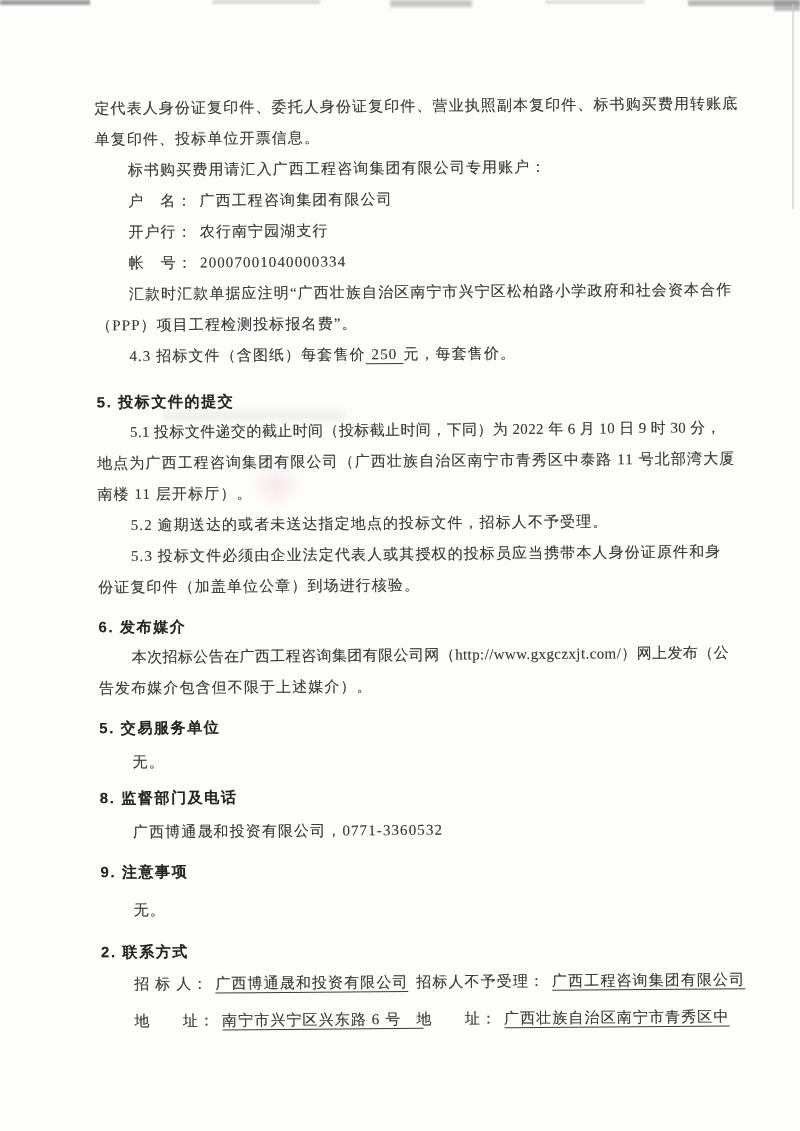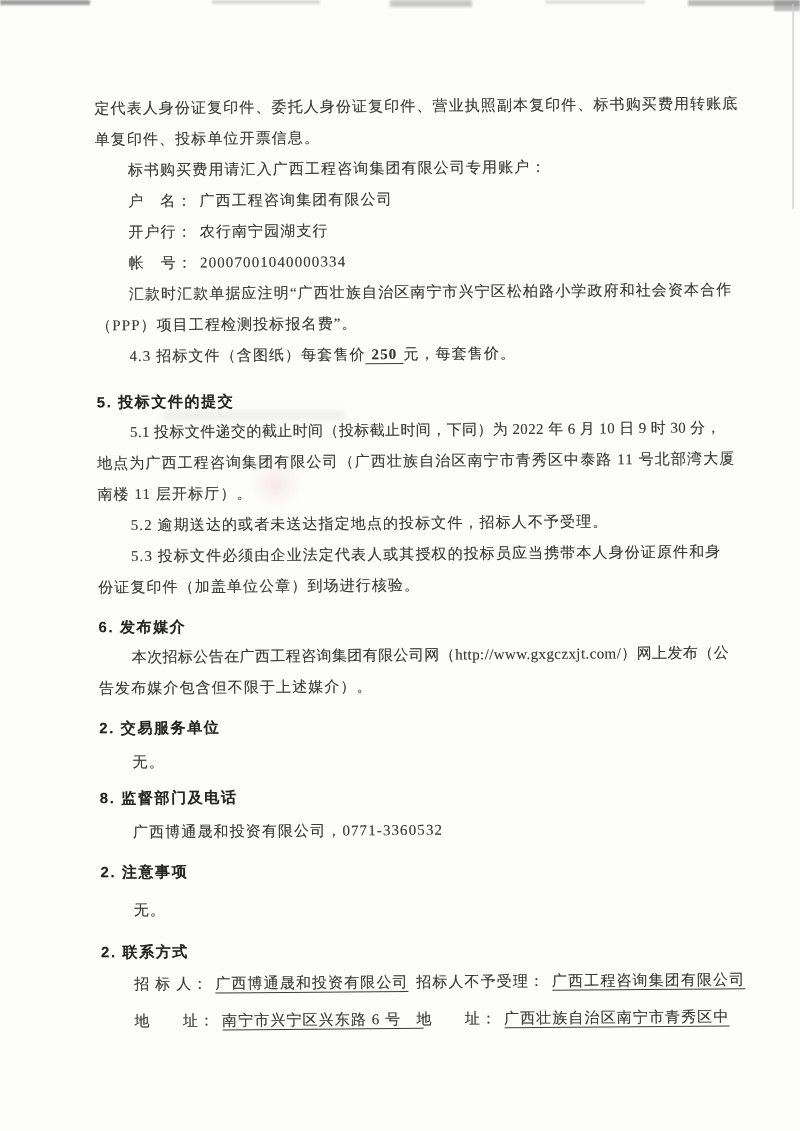--- a/index.html
+++ b/index.html
@@ -30,21 +30,21 @@
     white-space:nowrap;
     text-shadow:0 0 .4px rgba(70,70,70,.45);
   }
   .heading{
     font-family:"Liberation Sans","DejaVu Sans",sans-serif;
     font-weight:bold;color:#242424;letter-spacing:1.6px;
   }
   .ind2{padding-left:33px;}
   .tight{letter-spacing:.4px;}
   .u{border-bottom:1px solid var(--ink,#3f3f3f);padding-bottom:1px;}
-  .pad{padding-left:6px;padding-right:6px;font-weight:bold;}
+  .pad{padding-left:6px;padding-right:6px;}
   .gap{margin-left:7px;}
   .tail{padding-right:22px;}
   .sp-2{margin-top:2px;}.sp-xs{margin-top:4px;}.sp-sm{margin-top:6px;}
   .sp-md{margin-top:8px;}.sp-md2{margin-top:10px;}.sp-lg{margin-top:14px;}
   .cols{display:flex;}
   .cell-left{flex:none;margin-left:33px;width:282px;}
   .cell-right{flex:1;}
 </style>
 </head>
 <body style="--ink: #3a3a3a; --paper: #fdfdfc;">
@@ -73,25 +73,25 @@
       <div class="line heading sp-lg"><span>5. 投标文件的提交</span></div>
       <div class="line ind2 tight"><span>5.1 投标文件递交的截止时间（投标截止时间，下同）为 2022 年 6 月 10 日 9 时 30 分，</span></div>
       <div class="line"><span>地点为广西工程咨询集团有限公司（广西壮族自治区南宁市青秀区中泰路 11 号北部湾大厦</span></div>
       <div class="line"><span>南楼 11 层开标厅）。</span></div>
       <div class="line ind2"><span>5.2 逾期送达的或者未送达指定地点的投标文件，招标人不予受理。</span></div>
       <div class="line ind2"><span>5.3 投标文件必须由企业法定代表人或其授权的投标员应当携带本人身份证原件和身</span></div>
       <div class="line"><span>份证复印件（加盖单位公章）到场进行核验。</span></div>
       <div class="line heading sp-md"><span>6. 发布媒介</span></div>
       <div class="line ind2 tight"><span>本次招标公告在广西工程咨询集团有限公司网（http://www.gxgczxjt.com/）网上发布（公</span></div>
       <div class="line"><span>告发布媒介包含但不限于上述媒介）。</span></div>
-      <div class="line heading sp-md"><span>2. 交易服务单位</span></div>
+      <div class="line heading sp-md"><span>5. 交易服务单位</span></div>
       <div class="line ind2 sp-xs"><span>无。</span></div>
       <div class="line heading sp-xs"><span>8. 监督部门及电话</span></div>
       <div class="line ind2 sp-xs"><span>广西博通晟和投资有限公司，0771-3360532</span></div>
-      <div class="line heading sp-md"><span>2. 注意事项</span></div>
+      <div class="line heading sp-md"><span>9. 注意事项</span></div>
       <div class="line ind2 sp-md"><span>无。</span></div>
       <div class="line heading sp-md2"><span>2. 联系方式</span></div>
       <div class="line sp-2 cols">
         <span class="cell-left"><span>招 标 人：</span><span class="u gap">广西博通晟和投资有限公司</span></span>
         <span class="cell-right"><span>招标人不予受理：</span><span class="u gap">广西工程咨询集团有限公司</span></span>
       </div>
       <div class="line sp-sm cols">
         <span class="cell-left"><span>地　　址：</span><span class="u gap tail">南宁市兴宁区兴东路 6 号</span></span>
         <span class="cell-right"><span>地　　址：</span><span class="u gap">广西壮族自治区南宁市青秀区中</span></span>
       </div>

